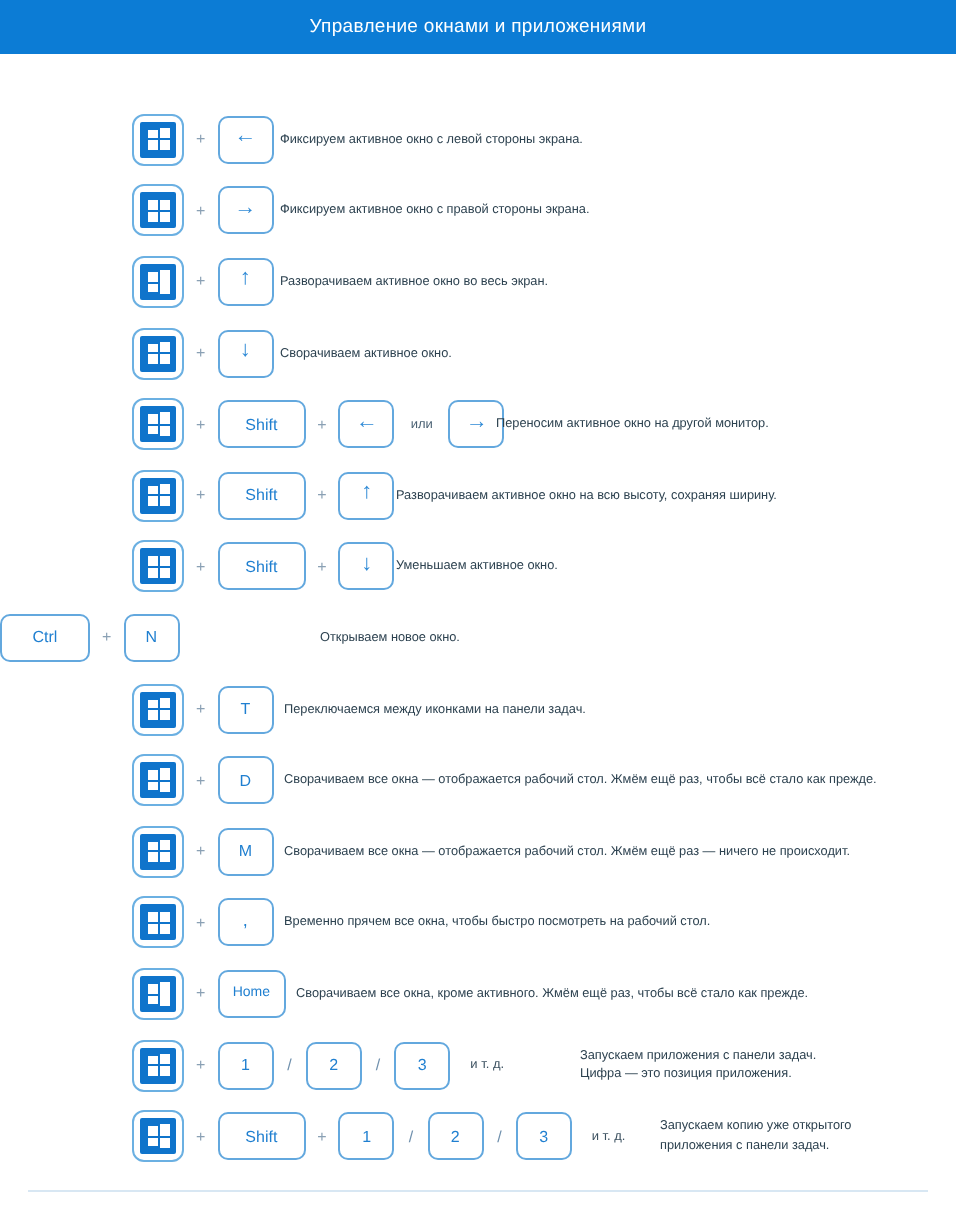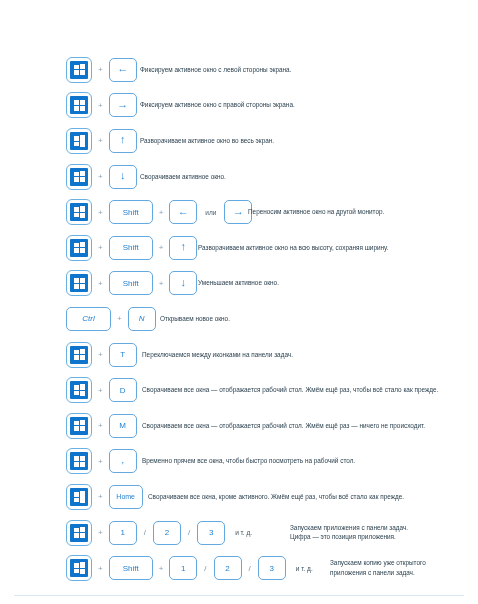--- a/index.html
+++ b/index.html
@@ -153,20 +153,23 @@
     bottom: 8px;
     height: 1px;
     background: #d8e7f3;
   }
 </style>
 </head>
 <body>
 
 <div id="page">
 
+  <div class="header">
+    <div class="header-title">Управление окнами и приложениями</div>
+  </div>
 
   <div class="rows" id="rows">
       <div class="row">
         <div class="keys" style="margin-left: 66px;">
           <div class="key win">
             <span class="winlogo">
               <i class="a"></i>
               <i class="b"></i>
               <i class="c"></i>
               <i class="d"></i>
@@ -291,21 +294,21 @@
             <span>Shift</span>
           </div>
           <span class="plus">+</span>
           <div class="key arrow">
             <span class="arrowglyph">↓</span>
           </div>
         </div>
         <div class="desc" style="position: absolute; left: 198px; top: 50%; transform: translateY(-50%);">Уменьшаем активное окно.</div>
       </div>
       <div class="row">
-        <div class="keys" style="margin-left: 66px; font-style: italic;">
+        <div class="keys" style="">
           <div class="key ctrl">
             <span>Ctrl</span>
           </div>
           <span class="plus">+</span>
           <div class="key letter">
             <span>N</span>
           </div>
         </div>
         <div class="desc" style="position: absolute; left: 160px; top: 50%; transform: translateY(-50%);">Открываем новое окно.</div>
       </div>

